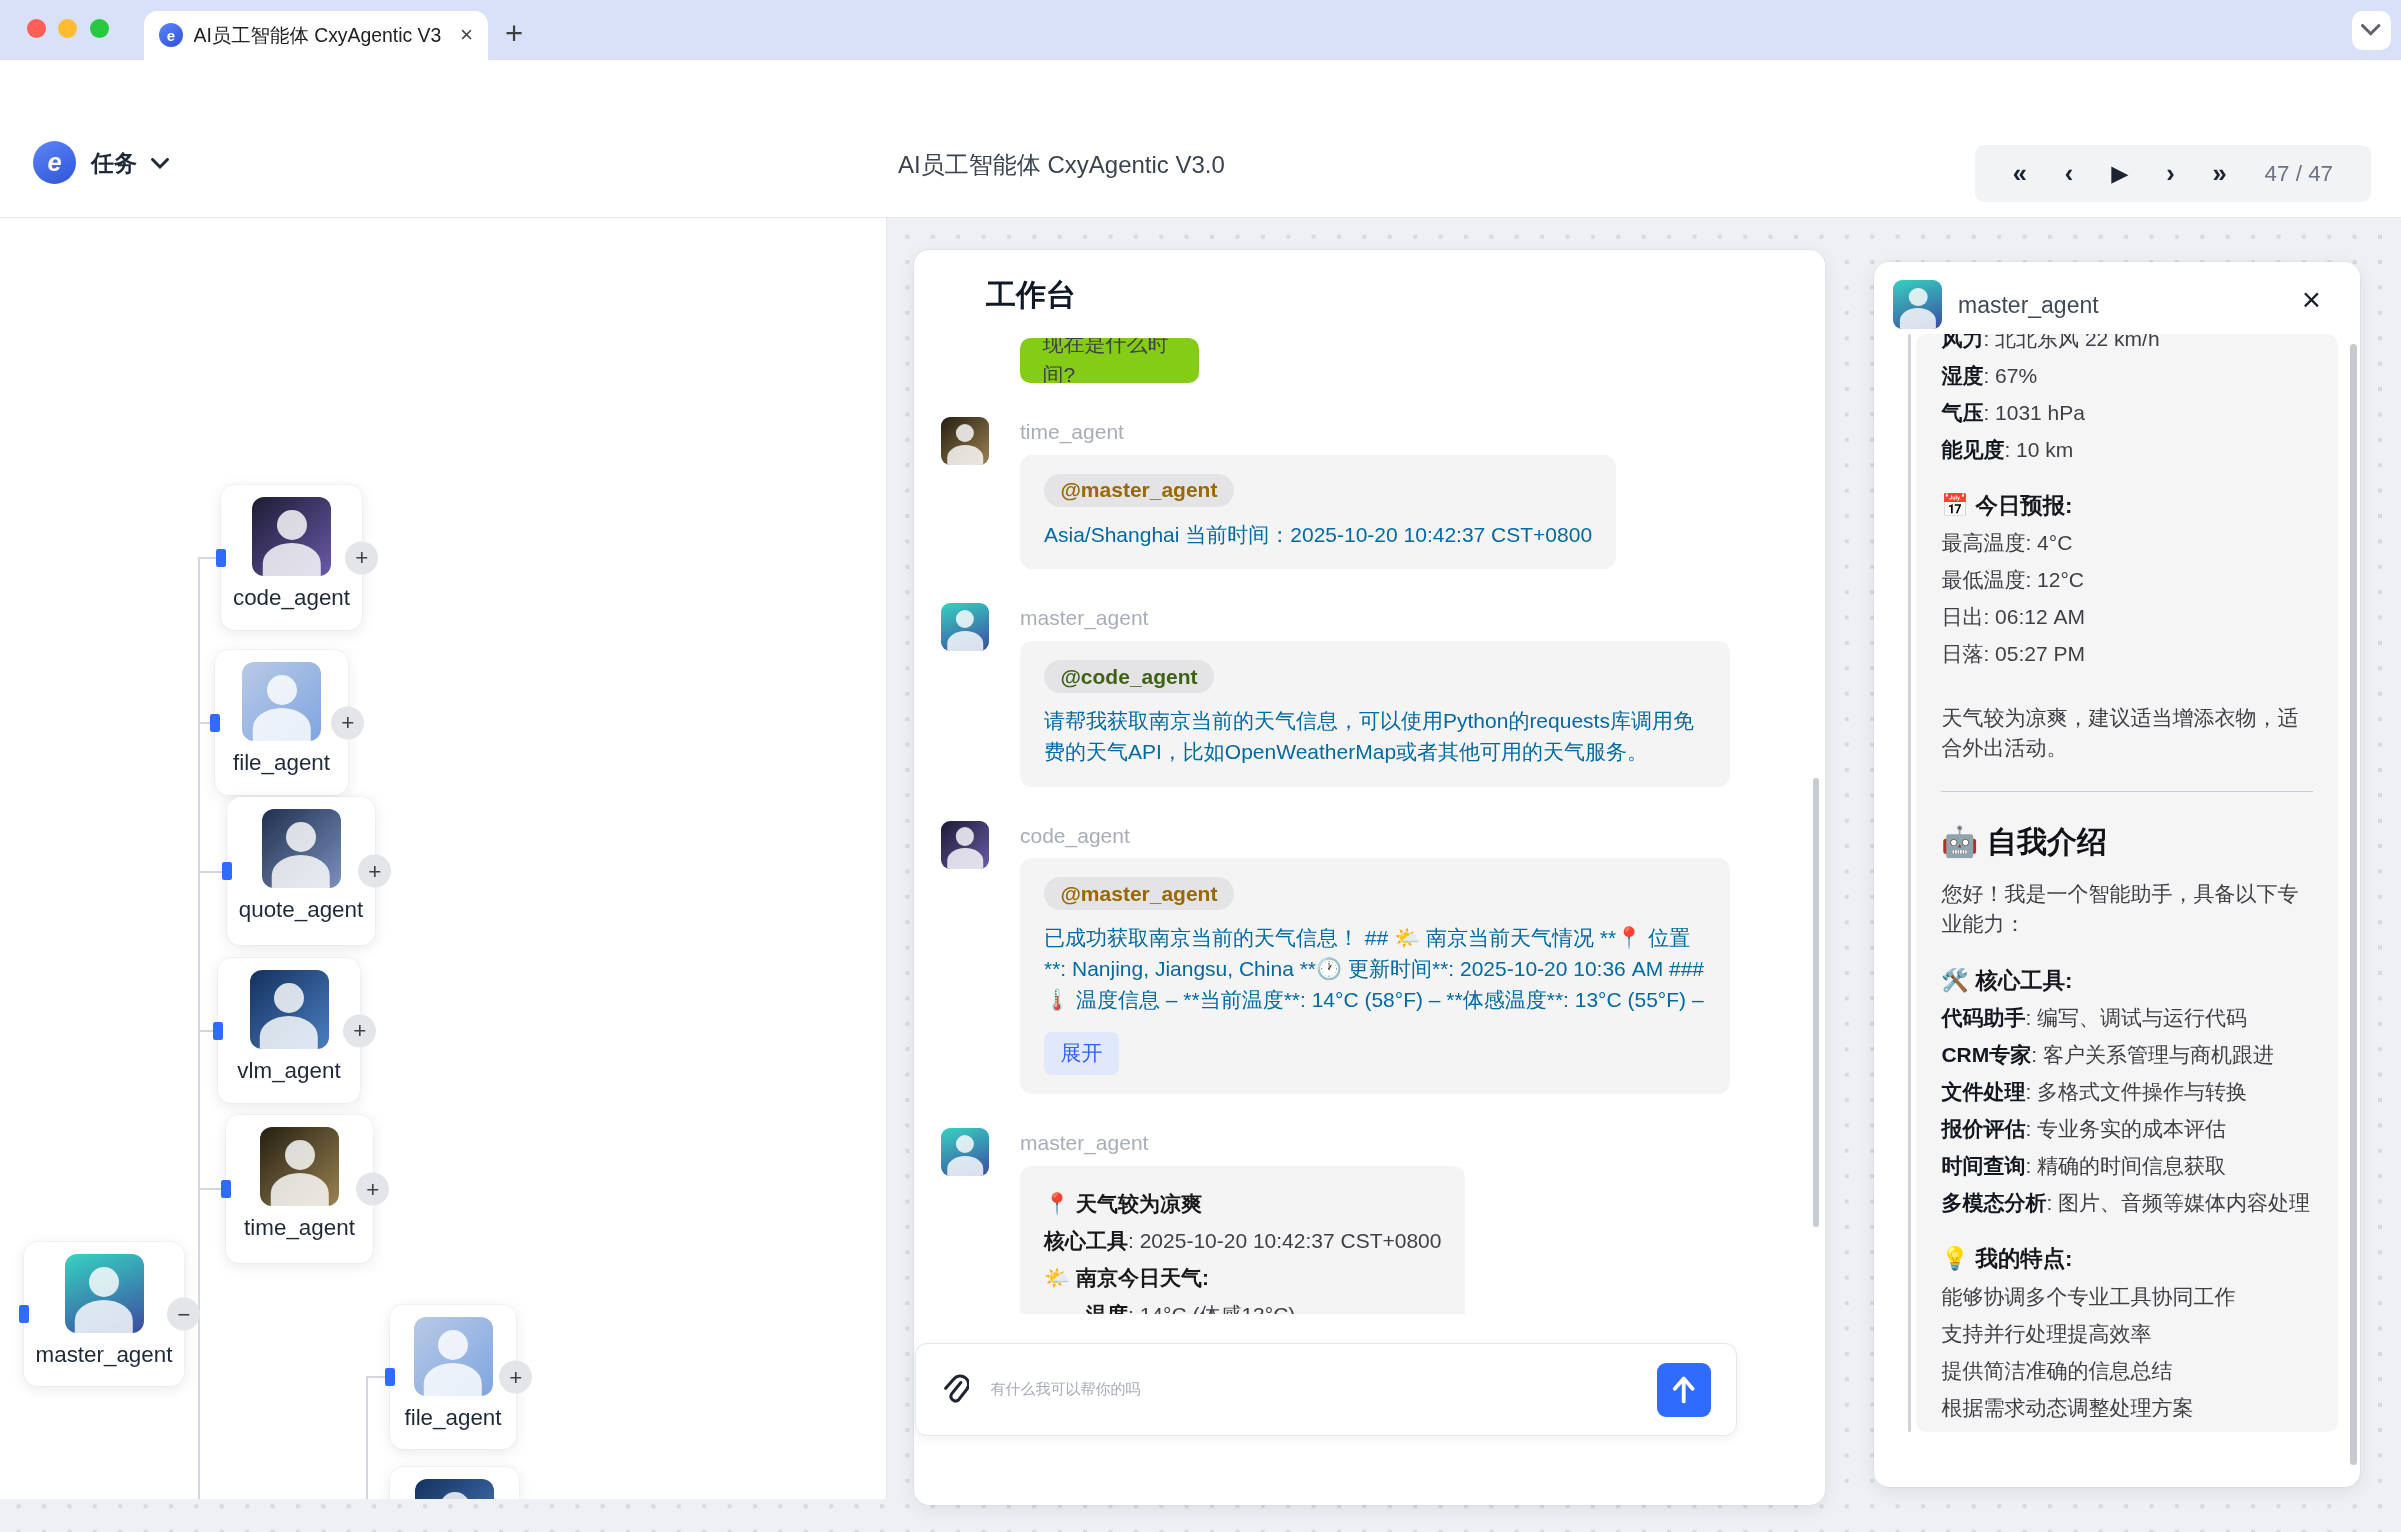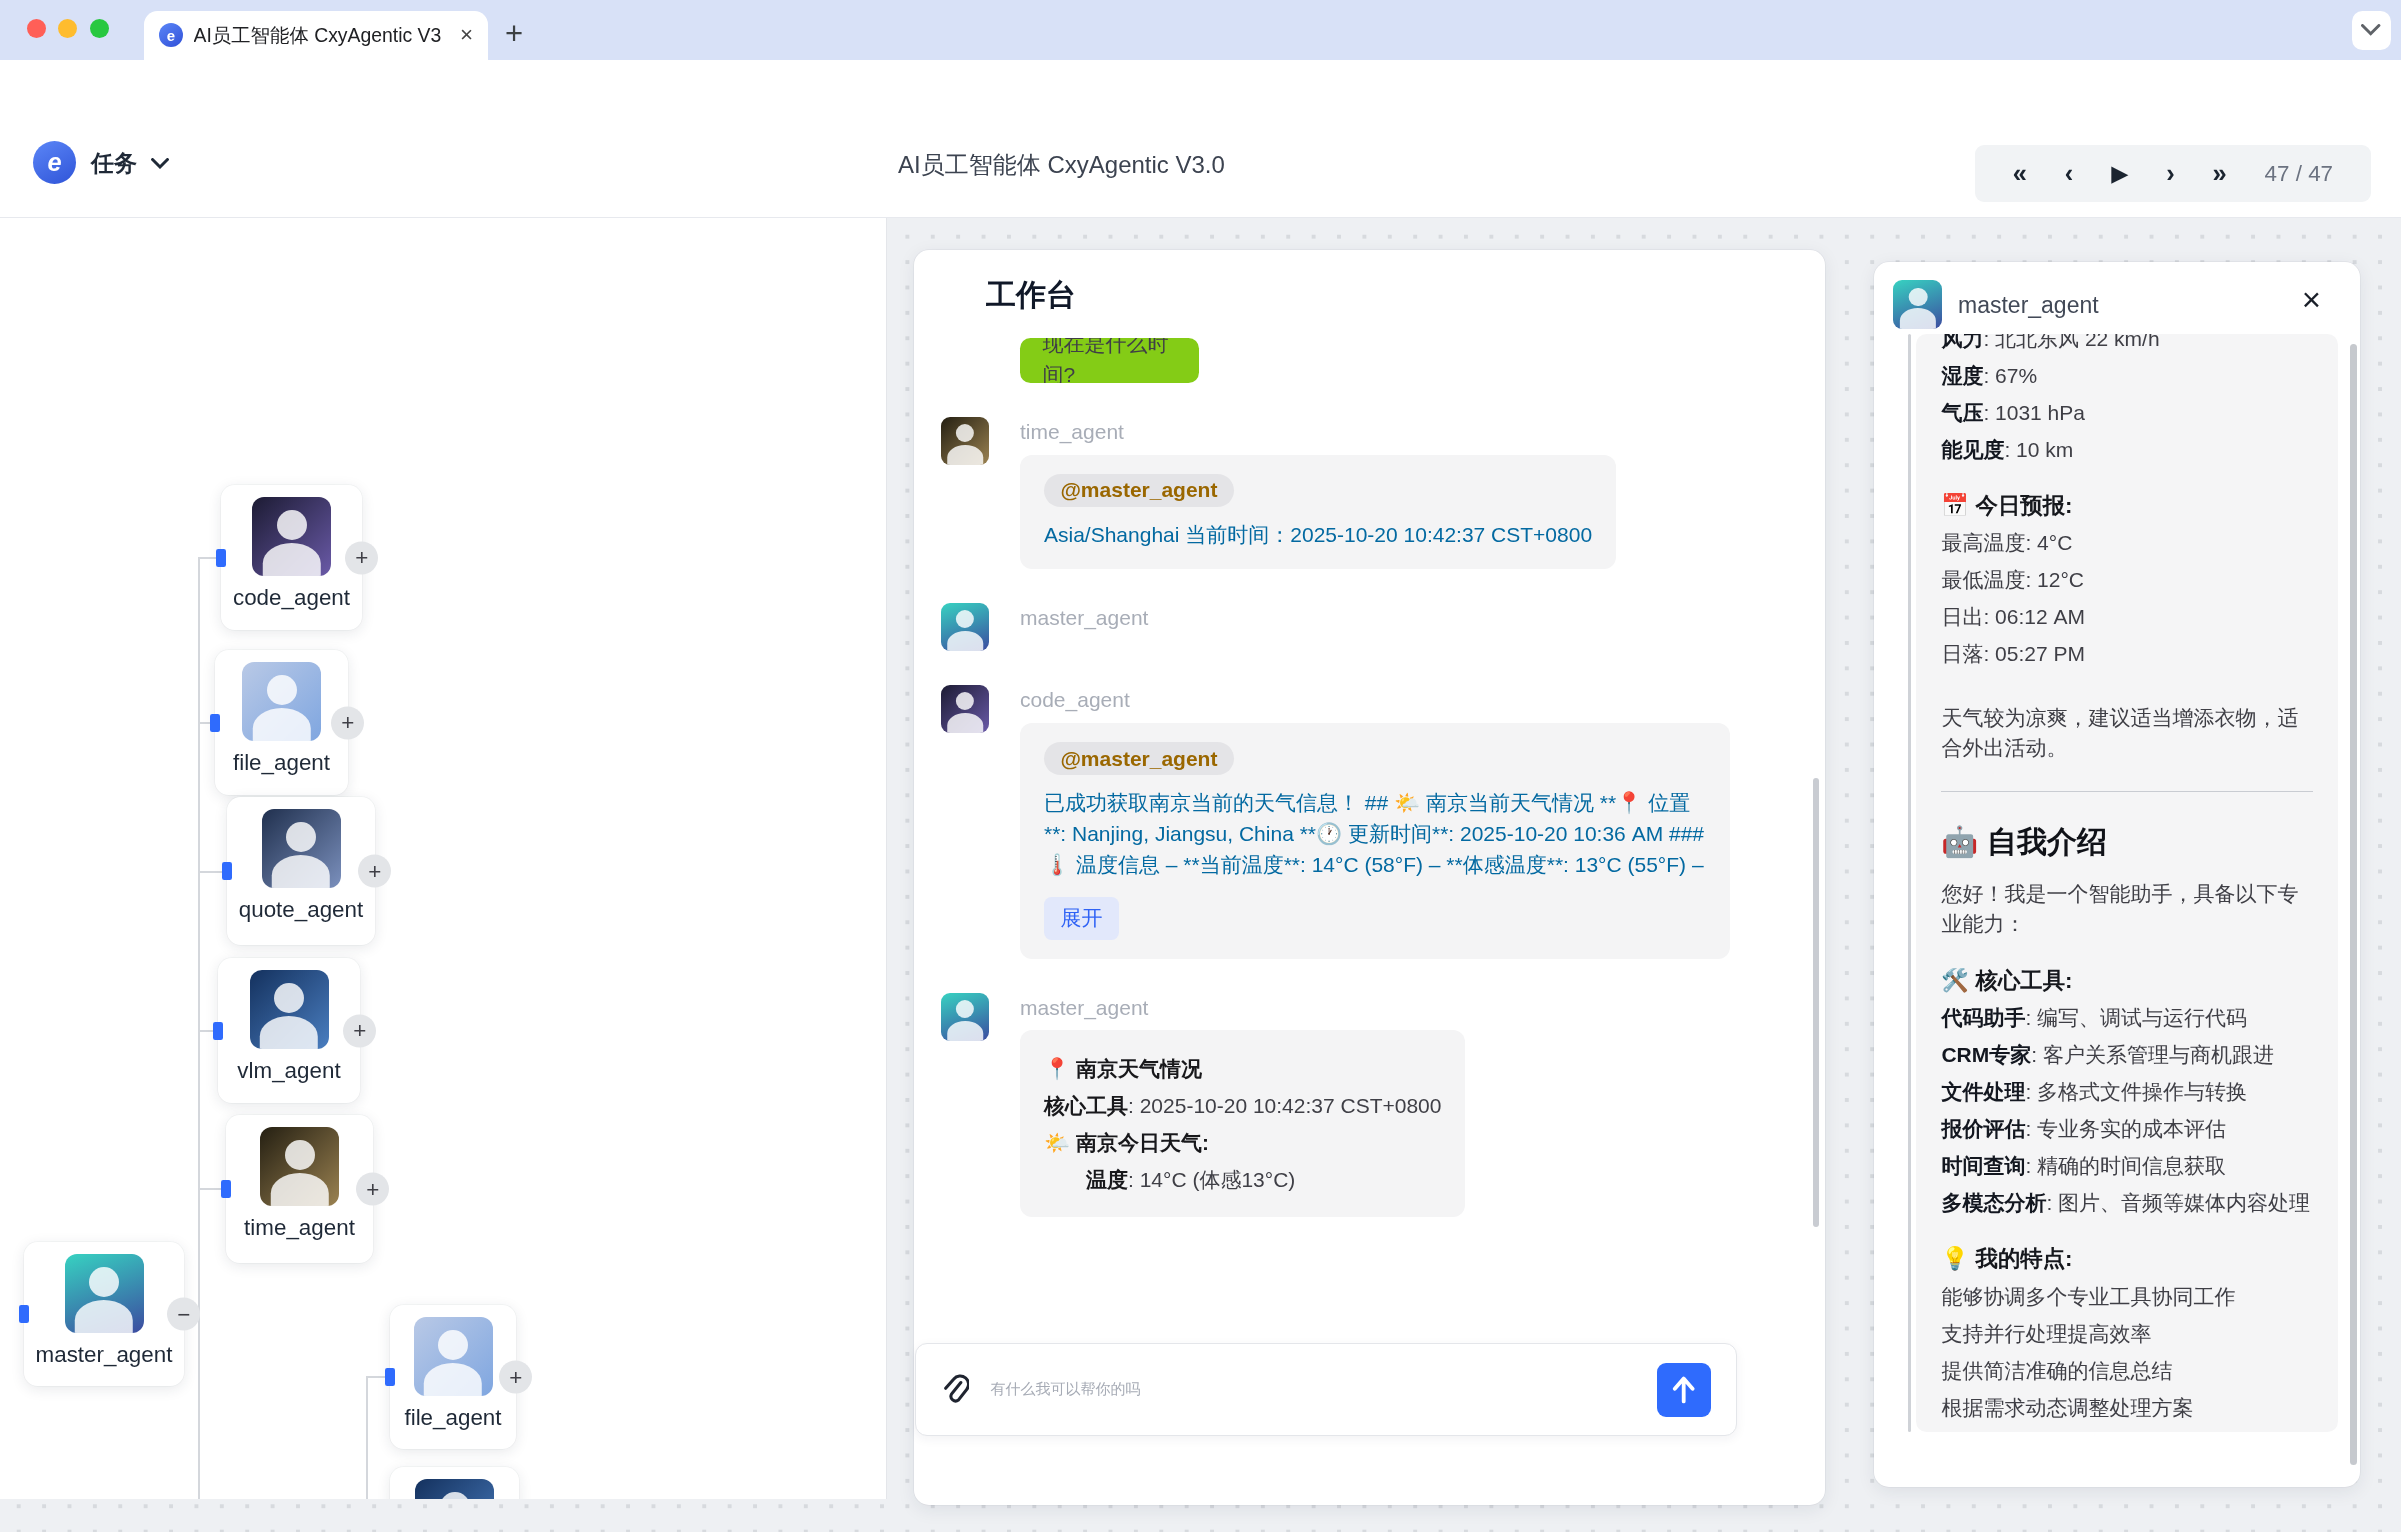--- a/index.html
+++ b/index.html
@@ -280,35 +280,36 @@
           <div class="msg-avatar avatar av-time"></div>
           <div class="msg-col">
             <div class="msg-name">time_agent</div>
             <div class="bubble"><div class="pill brown">@master_agent</div><div class="bubble-text">Asia/Shanghai 当前时间：2025-10-20 10:42:37 CST+0800</div></div>
           </div>
         </div>
         <div class="msg">
           <div class="msg-avatar avatar av-master"></div>
           <div class="msg-col">
             <div class="msg-name">master_agent</div>
+            <div class="bubble"><div class="pill green">@code_agent</div><div class="bubble-text">请帮我获取南京当前的天气信息，可以使用Python的requests库调用免费的天气API，比如OpenWeatherMap或者其他可用的天气服务。</div></div>
           </div>
         </div>
         <div class="msg">
           <div class="msg-avatar avatar av-code"></div>
           <div class="msg-col">
             <div class="msg-name">code_agent</div>
             <div class="bubble"><div class="pill brown">@master_agent</div><div class="bubble-text">已成功获取南京当前的天气信息！ ## 🌤️ 南京当前天气情况 **📍 位置**: Nanjing, Jiangsu, China **🕐 更新时间**: 2025-10-20 10:36 AM ### 🌡️ 温度信息 – **当前温度**: 14°C (58°F) – **体感温度**: 13°C (55°F) –</div><div class="expand-btn">展开</div></div>
           </div>
         </div>
         <div class="msg">
           <div class="msg-avatar avatar av-master"></div>
           <div class="msg-col">
             <div class="msg-name">master_agent</div>
             <div class="bubble">
-              <div class="wrow head">📍 南京天气情况</div>
+              <div class="wrow head">📍 天气较为凉爽</div>
               <div class="wrow"><b>核心工具</b>: 2025-10-20 10:42:37 CST+0800</div>
               <div class="wrow head">🌤️ 南京今日天气:</div>
               <div class="wrow ind"><b>温度</b>: 14°C (体感13°C)</div>
             </div>
           </div>
         </div>
       </div>
     <div class="chat-scroll"></div>
   </div>
   <div class="inputbox">

